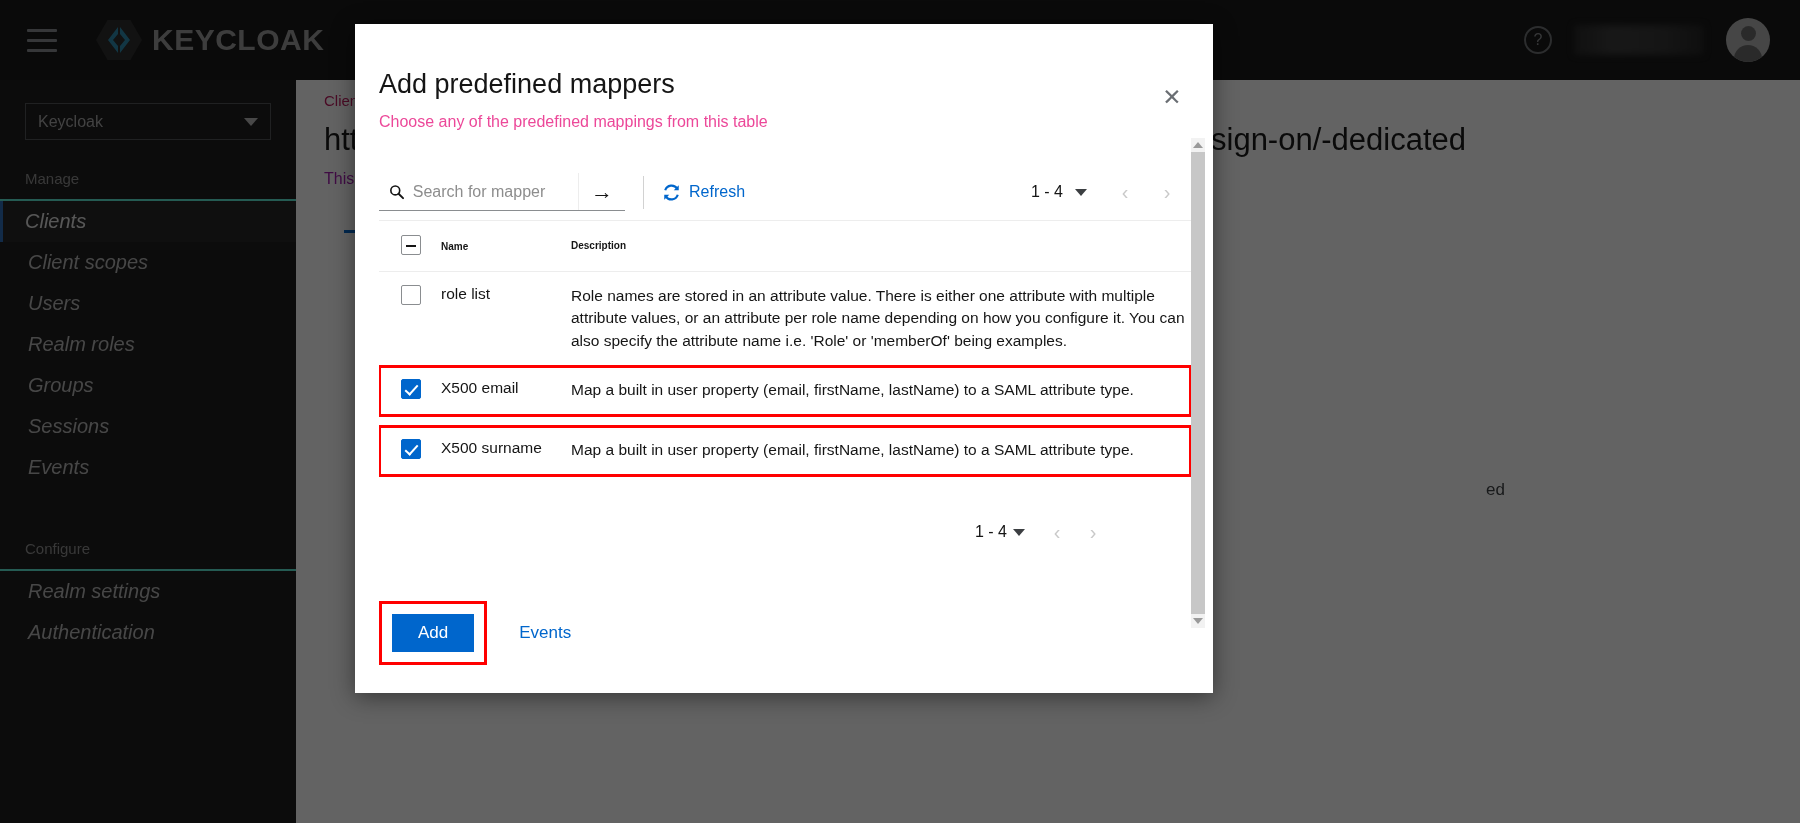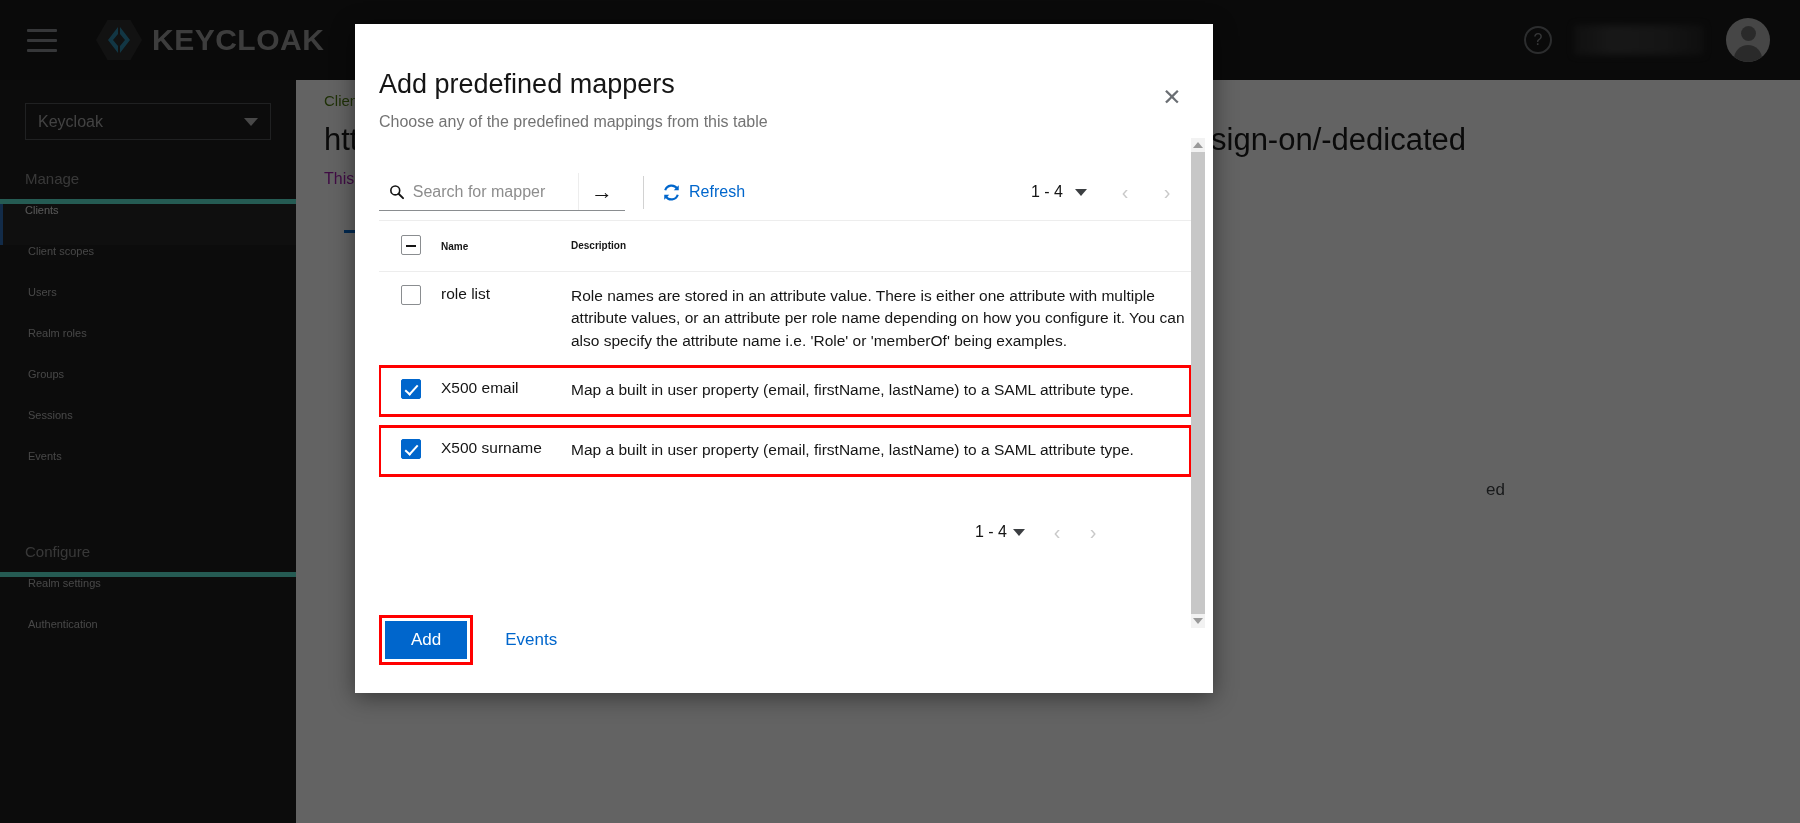--- a/index.html
+++ b/index.html
@@ -90,44 +90,45 @@
   }
   .caret-down {
     width: 0; height: 0;
     border-left: 7px solid transparent;
     border-right: 7px solid transparent;
     border-top: 8px solid #b8b8b8;
   }
   .nav-group-title {
     color: #8f8f8f; font-size: 15px;
     padding: 30px 25px 12px 25px;
-    border-bottom: 5px solid #5eead4;
+    border-bottom: 2px solid #5eead4;
   }
   .nav-item {
-    height: 41px; display: flex; 
+    height: 41px; display: flex; align-items: center;
     padding-left: 25px; color: #b5b5b5;
-    font-size: 11px; cursor: pointer;
+    font-size: 20px; cursor: pointer;
     border-left: 3px solid transparent;
+    font-style: italic;
   }
   .nav-item.active {
     background: #232323; border-left: 3px solid #2b6cb8;
     color: #e0e0e0; padding-left: 22px;
   }
   .nav-spacer { height: 22px; }
 
   
   .page-bg {
     position: absolute; top: 80px; left: 296px;
     width: 1504px; height: 743px;
     background: #fff;
     z-index: 3;
   }
   .breadcrumb {
     position: absolute; top: 12px; left: 28px;
-    font-size: 15px; color: #4d7c0f;
+    font-size: 15px; color: #be185d;
   }
   .page-title {
     position: absolute; top: 42px; left: 28px;
     font-size: 31px; color: #151515;
     white-space: nowrap;
   }
   .page-sub {
     position: absolute; top: 90px; left: 28px;
     font-size: 16px; color: #a21caf;
     white-space: nowrap;
@@ -159,21 +160,21 @@
     width: 38px; height: 38px;
     display: flex; align-items: center; justify-content: center;
     font-size: 23px; color: #6a6e73; cursor: pointer;
   }
   .modal-title {
     position: absolute; top: 45px; left: 24px;
     font-size: 27px; color: #151515;
   }
   .modal-desc {
     position: absolute; top: 89px; left: 24px;
-    font-size: 16px; color: #737373;
+    font-size: 16px; color: #ec4899;
   }
 
   .modal-body {
     position: absolute; top: 124px; left: 24px;
     width: 812px; height: 478px;
     overflow: hidden;
   }
 
   
   .toolbar {
@@ -306,21 +307,21 @@
     width: 14px; height: 462px;
     background: #c7c7c7; cursor: pointer;
   }
 
   
   .modal-footer {
     position: absolute; bottom: 28px; left: 24px;
     display: flex; align-items: center; gap: 18px;
   }
   .btn-add-wrap {
-    border: 3px solid #f00; padding: 3px;
+    border: 3px solid #f00; padding: 10px;
     display: inline-block;
   }
   .btn-add {
     background: #06c; color: #fff;
     font-size: 17px; padding: 9px 26px;
     border: none; cursor: pointer;
     font-family: "Liberation Sans", sans-serif;
   }
   .btn-cancel {
     background: none; border: none;

